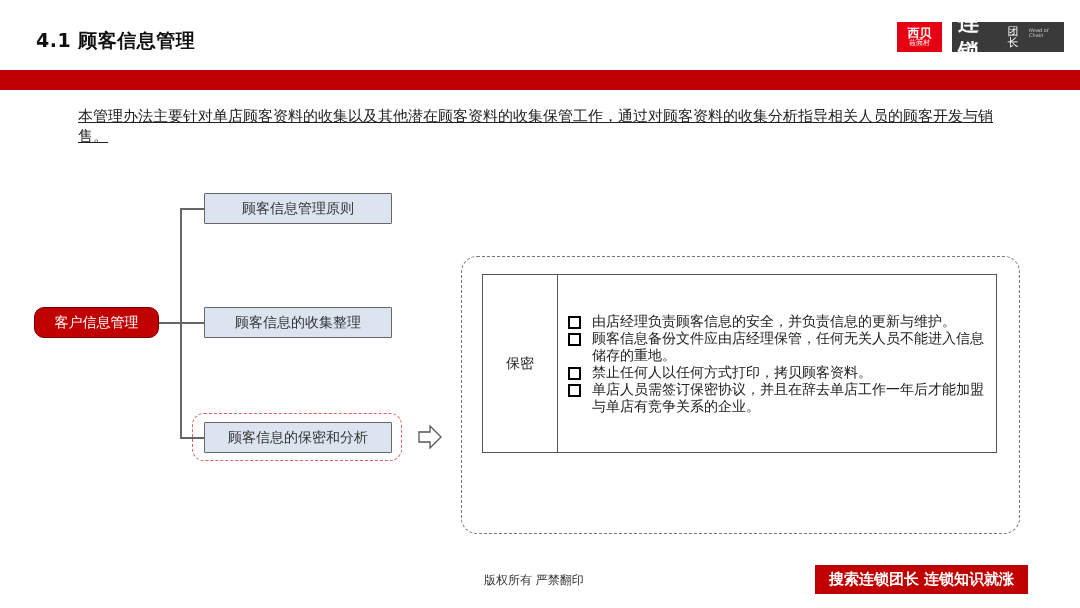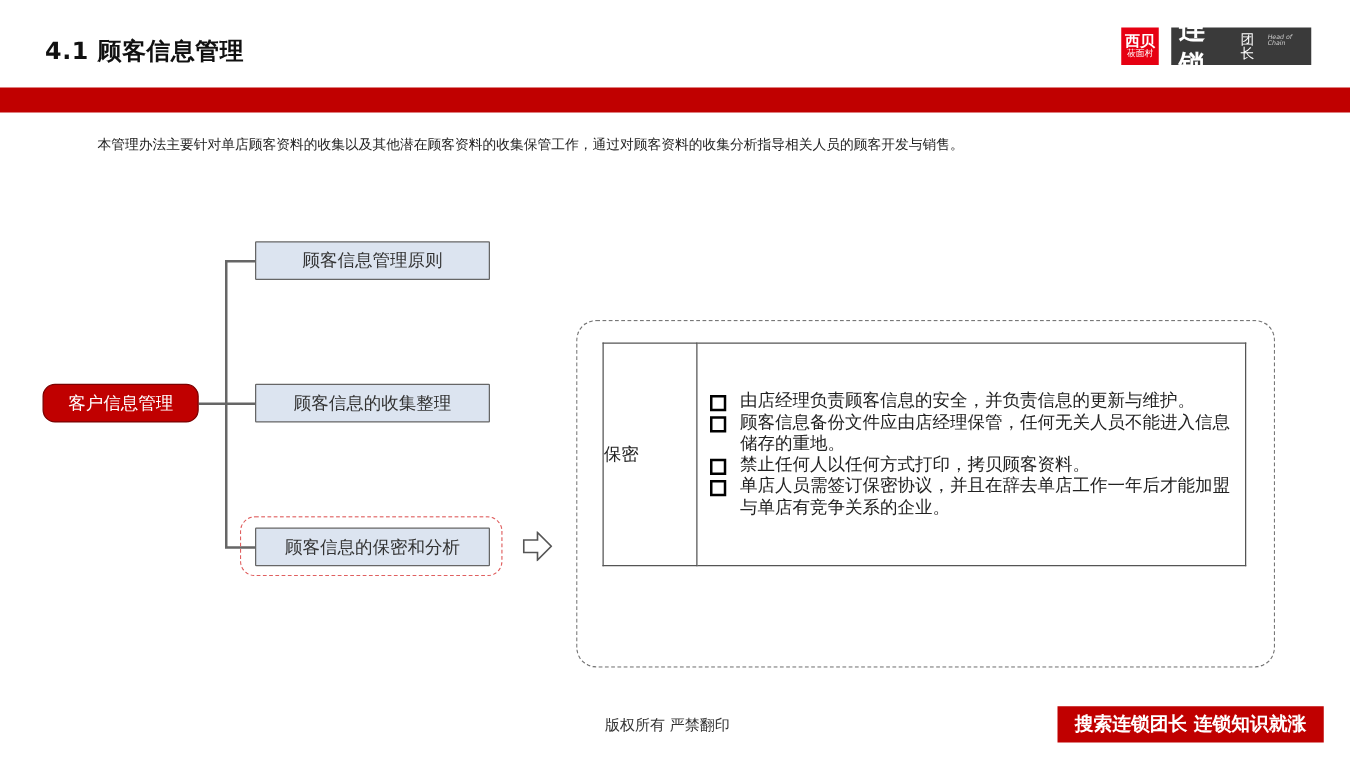--- a/index.html
+++ b/index.html
@@ -1,58 +1,58 @@
 <!DOCTYPE html>
 <html><head>
 <meta charset="utf-8">
 <style>
   * { margin:0; padding:0; box-sizing:border-box; }
   html, body { width:1080px; height:608px; overflow:hidden; background:#ffffff; }
   body { position:relative; font-family:"DejaVu Sans", "Liberation Sans", sans-serif; color:#222; }
 
   .title { position:absolute; left:36px; top:28px; font-size:19px; font-weight:bold; color:#111; letter-spacing:0.5px; }
   .logo-wrap { position:absolute; left:897px; top:18px; height:38px; display:flex; align-items:center; gap:10px; }
-  .logo-red { width:30px; height:30px; background:#e60012; color:#fff; display:flex; flex-direction:column; align-items:center; justify-content:center; line-height:1; }
+  .logo-red { width:45px; height:30px; background:#e60012; color:#fff; display:flex; flex-direction:column; align-items:center; justify-content:center; line-height:1; }
   .logo-red .l1 { font-size:12px; font-weight:bold; }
   .logo-red .l2 { font-size:7px; margin-top:1px; }
   .logo-dark { height:30px; width:112px; background:#3a3a3a; color:#fff; display:flex; align-items:center; padding-left:6px;justify-content:space-between; }
   .logo-dark .big { font-size:21px; font-weight:bold; letter-spacing:1px; }
   .logo-dark .side { display:flex; flex-direction:row; margin-left:6px; line-height:1; }
   .logo-dark .side .s1 { font-size:11px; }
   .logo-dark .side .s2 { font-size:5px; margin-top:2px; font-style:italic; color:#ccc; }
 
   .band { position:absolute; left:0; top:70px; width:1080px; height:20px; background:#c00000; }
 
-  .intro { position:absolute; left:78px; top:106px; width:940px; font-size:11px; line-height:20px; color:#222; }
+  .intro { position:absolute; left:78px; top:106px; width:940px; font-size:15px; line-height:20px; color:#222;text-decoration:underline; }
 
   
   .node { position:absolute; height:31px; border-radius:1px; display:flex; align-items:center; justify-content:center; font-size:14px; }
   .node.root { left:34px; top:307px; width:125px; background:#c00000; color:#fff; border:1px solid #7a0000; border-radius:10px; }
   .node.child { background:#dce4f0; border:1.5px solid #666; color:#333; width:188px; }
   .c1 { left:204px; top:193px; }
   .c2 { left:204px; top:307px; }
   .c3 { left:204px; top:422px; }
   .hl-box { position:absolute; left:192px; top:413px; width:210px; height:48px; border:1.5px dashed #e06060; border-radius:12px; }
   .conn { position:absolute; background:#666; }
 
   .arrow { position:absolute; left:418px; top:425px; }
 
   .outer { position:absolute; left:461px; top:256px; width:559px; height:278px; border:1.5px dashed #777; border-radius:16px; }
   table.info { position:absolute; left:482px; top:274px; width:515px; border-collapse:collapse; font-size:14px; color:#222; }
   table.info td { border:1.5px solid #555; vertical-align:middle; }
-  table.info td.label { width:75px; }
+  table.info td.label { width:75px; text-align:center; }
   table.info td.content { padding:6px 12px 6px 10px; }
   .row1 td { height:178px; }
   .row2 td { height:58px; }
   ul.bullets { list-style:none; }
   ul.bullets li { position:relative; padding-left:24px; line-height:17px; }
   ul.bullets li::before { content:""; position:absolute; left:0; top:3px; width:9px; height:9px; border:2px solid #000; }
 
   .footer-copy { position:absolute; left:484px; top:572px; font-size:12px; color:#333; }
-  .footer-badge { position:absolute; left:846px; top:565px; width:213px; height:29px; background:#c00000; color:#fff; font-size:15px; font-weight:bold; display:flex; align-items:center; justify-content:center; }
+  .footer-badge { position:absolute; left:815px; top:565px; width:213px; height:29px; background:#c00000; color:#fff; font-size:15px; font-weight:bold; display:flex; align-items:center; justify-content:center; }
 </style>
 </head>
 <body>
 
 <div class="title">4.1 顾客信息管理</div>
 
 <div class="logo-wrap">
   <div class="logo-red">
     <span class="l1">西贝</span>
     <span class="l2">莜面村</span>

